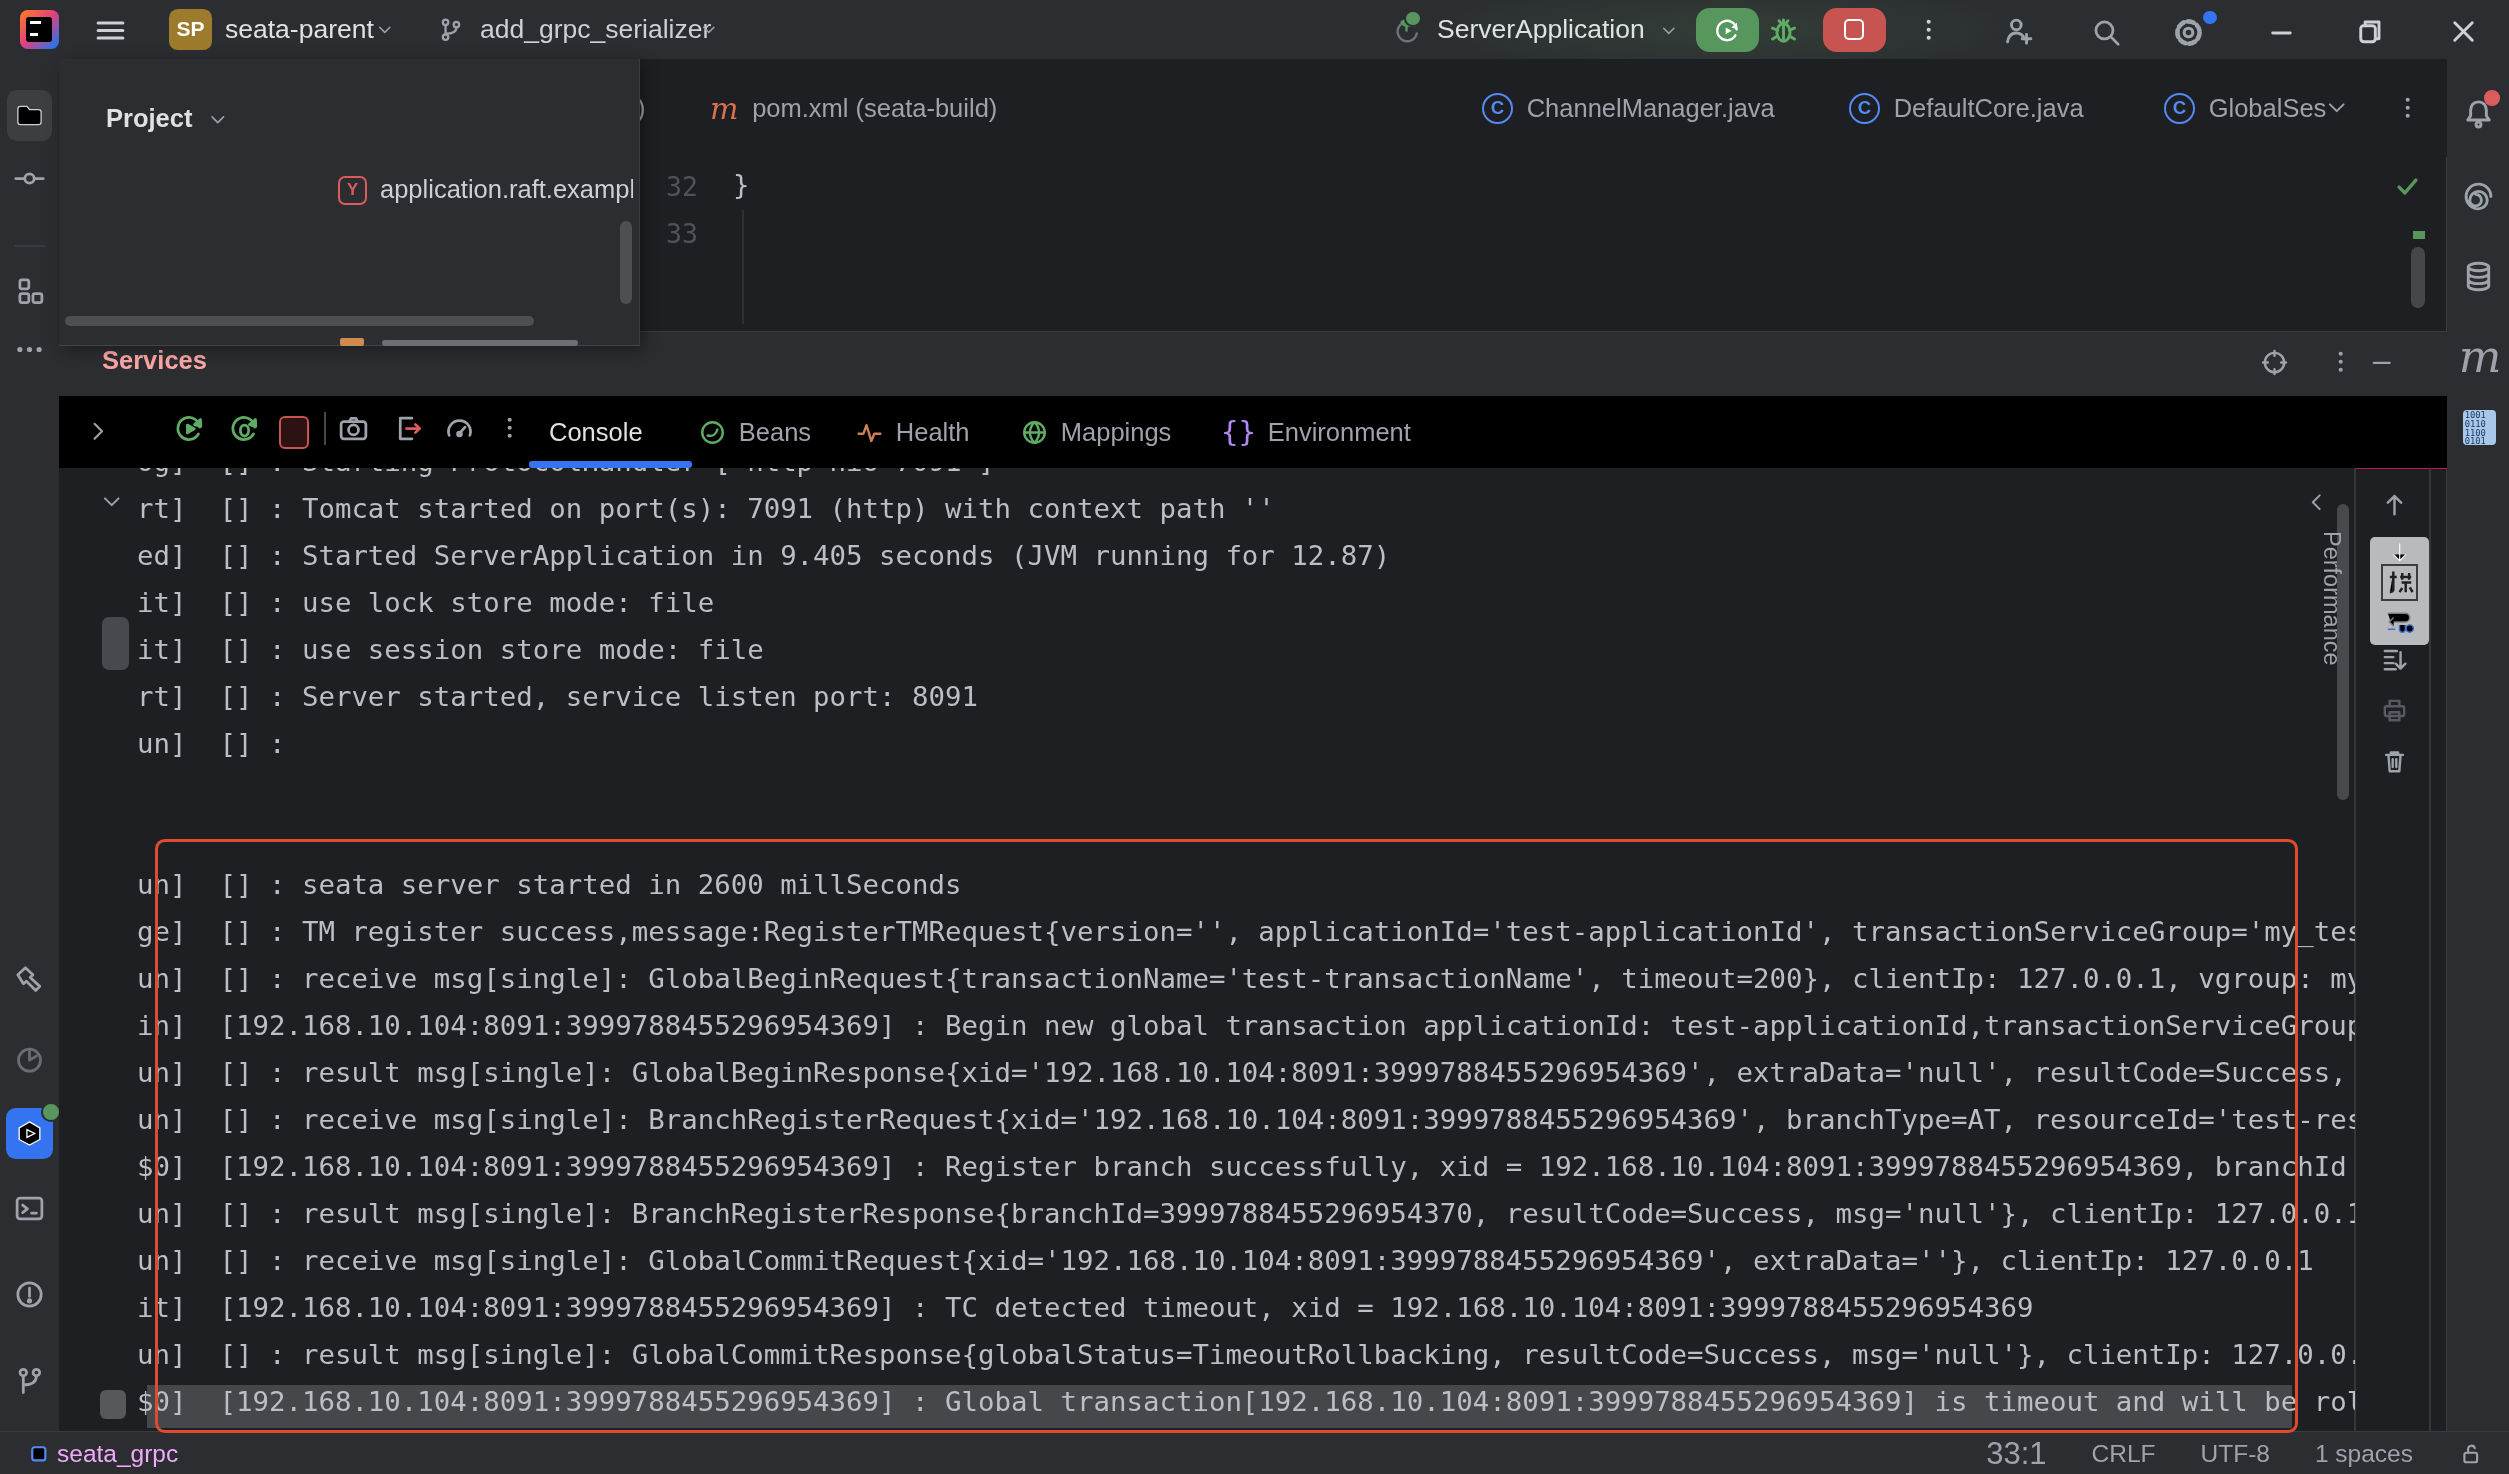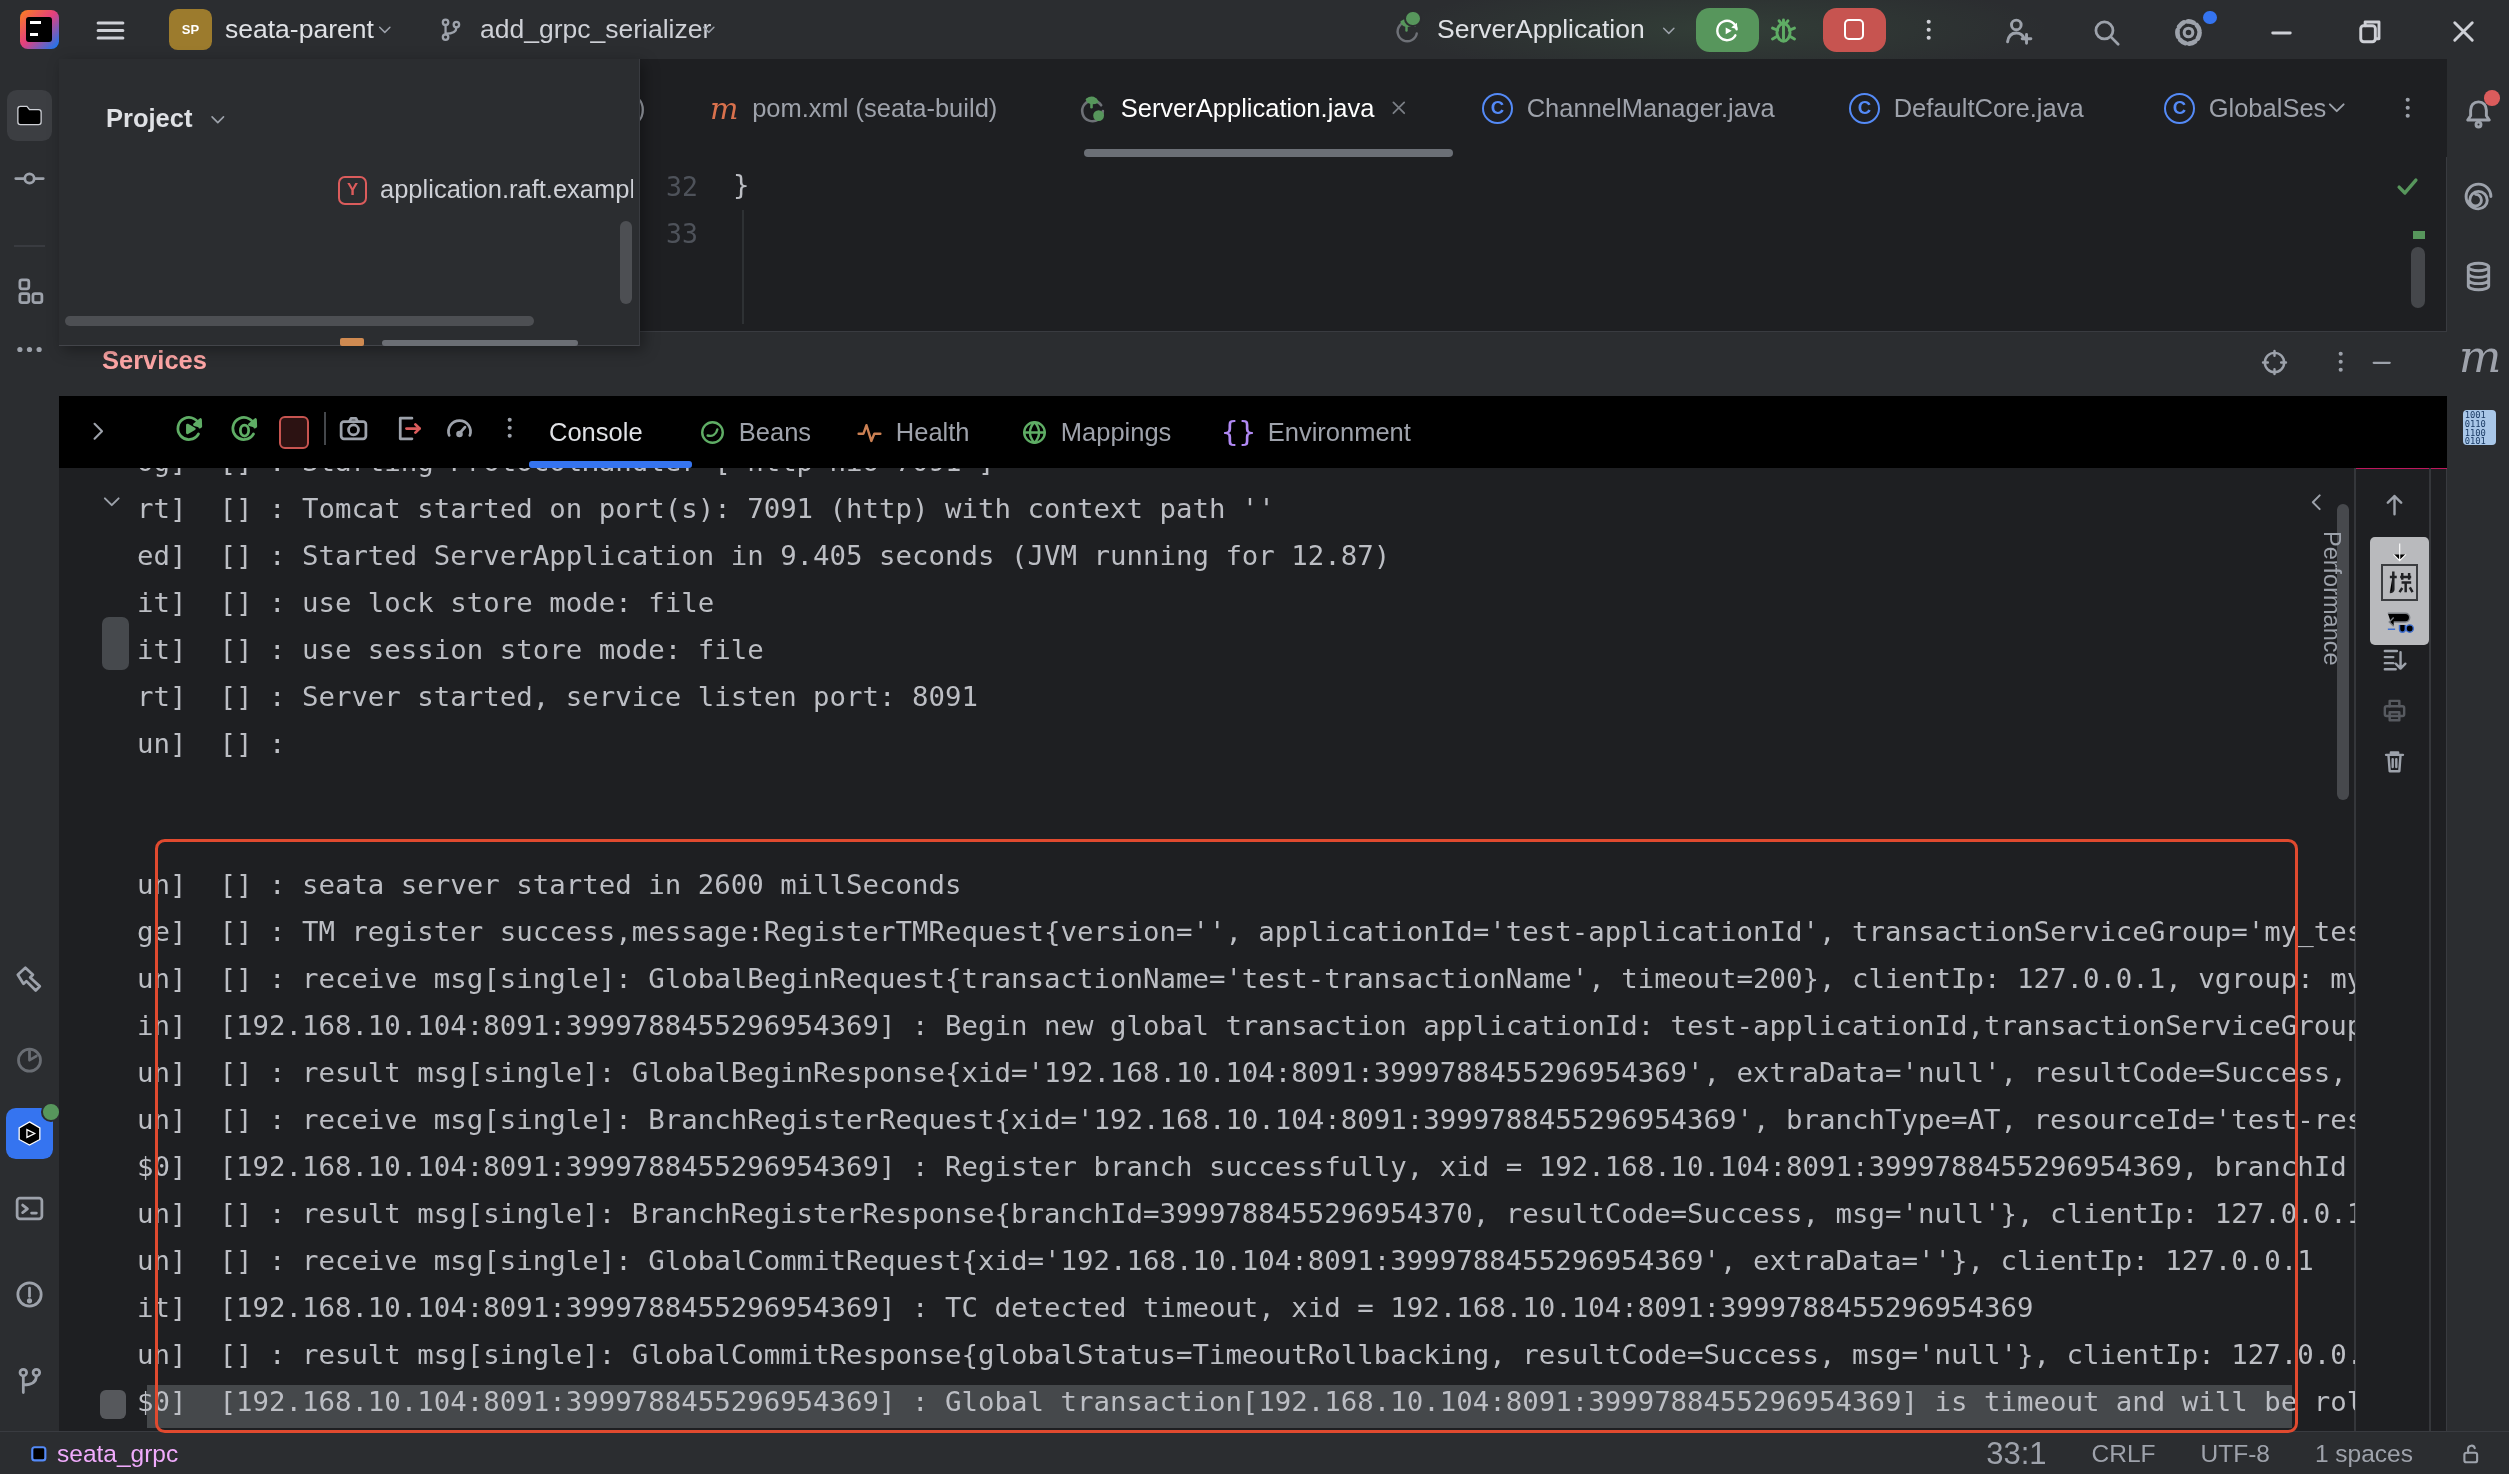--- a/index.html
+++ b/index.html
@@ -43,21 +43,21 @@
   <div class="ab" style="left:19.6px;top:9.8px;width:39px;height:39px;border-radius:7.8px;background:linear-gradient(135deg,#fc801d,#e4407e 48%,#087cfa)">
     <div class="ab" style="left:6.9px;top:6.9px;width:25.5px;height:25.5px;background:#000;border-radius:2.9px"></div>
     <div class="ab" style="left:10.8px;top:10.8px;width:10.8px;height:3.9px;background:#fff"></div>
     <div class="ab" style="left:10.8px;top:23.5px;width:7.8px;height:2.9px;background:#fff"></div>
   </div>
   <div class="ic" style="left:94px;top:13.7px">
     <svg width="33" height="33" viewBox="0 0 24 24" style="stroke:#ced0d6;stroke-width:2.2">
       <path d="M3 6.5h18M3 12h18M3 17.5h18"></path>
       </svg>
   </div>
-  <div class="ab" style="left:169px;top:8.8px;width:43px;height:41px;border-radius:8.8px;background:#9c7b2d;display:flex;align-items:center;justify-content:center;font-size:13px;font-weight:bold;color:#fff">SP</div>
+  <div class="ab" style="left:169px;top:8.8px;width:43px;height:41px;border-radius:8.8px;background:#9c7b2d;display:flex;align-items:center;justify-content:center;font-size:21px;font-weight:bold;color:#fff">SP</div>
   <div class="t" style="left:225px;top:0;height:59px;line-height:59px;font-size:26.5px;color:#dfe1e5">seata-parent</div>
   <div class="ic" style="left:376px;top:20.6px">
     <svg width="17.6" height="17.6" viewBox="0 0 24 24">
         <path d="M5 8.5l7 7 7-7"></path>
       </svg>
     </div>
   <div class="ic" style="left:437px;top:15.7px">
     <svg width="27.4" height="27.4" viewBox="0 0 24 24">
       <circle cx="7.5" cy="5.5" r="2.4"></circle>
         <circle cx="7.5" cy="18.5" r="2.4"></circle>
@@ -242,39 +242,20 @@
 <div class="ab" style="left:59px;top:59px;width:2388px;height:98px;background:#1e1f22">
   <div class="t" style="left:578px;top:0;height:98px;line-height:98px">)</div>
 
   <div class="tab" style="left:651px;width:333px">
     <div class="row">
       <span style="font-family:'DejaVu Serif',serif;font-style:italic;font-size:30px;color:#d9714d">m</span>
       <span class="tablabel">pom.xml (seata-build)</span>
     </div>
   </div>
 
-  <div class="tab" style="left:1017px;width:384px">
-    <div class="row">
-      <span class="ic" style="position:static">
-        <svg width="31" height="31" viewBox="0 0 24 24">
-          <path d="M19.5 9.5A8 8 0 1 0 20.8 14" style="stroke:#6e7177"></path>
-          <path d="M12 11V5.5" style="stroke:#57965c"></path>
-          <path d="M8.5 5c3.5-2.6 7-1 8 1.8-3.5 1.8-7 .9-8-1.8z" fill="#57965c" style="stroke:#57965c"></path>
-          <circle cx="17.5" cy="17.5" r="3.2" fill="#57965c" style="stroke:#57965c"></circle>
-          </svg>
-        </span>
-      <span class="tablabel" style="color:#ffffff">ServerApplication.java</span>
-      <span class="ic" style="position:static">
-        <svg width="21.6" height="21.6" viewBox="0 0 24 24" style="stroke:#7a7e85">
-            <path d="M6 6l12 12M18 6L6 18"></path>
-          </svg>
-        </span>
-    </div>
-    <div class="ab" style="left:7.8px;top:90px;width:369px;height:7.8px;border-radius:3.9px;background:#6b6f76"></div>
-  </div>
 
   <div class="tab" style="left:1423px;width:333px">
     <div class="row">
         <span class="classC">C</span>
       <span class="tablabel">ChannelManager.java</span>
       </div>
   </div>
 
   <div class="tab" style="left:1790px;width:284px">
     <div class="row">

